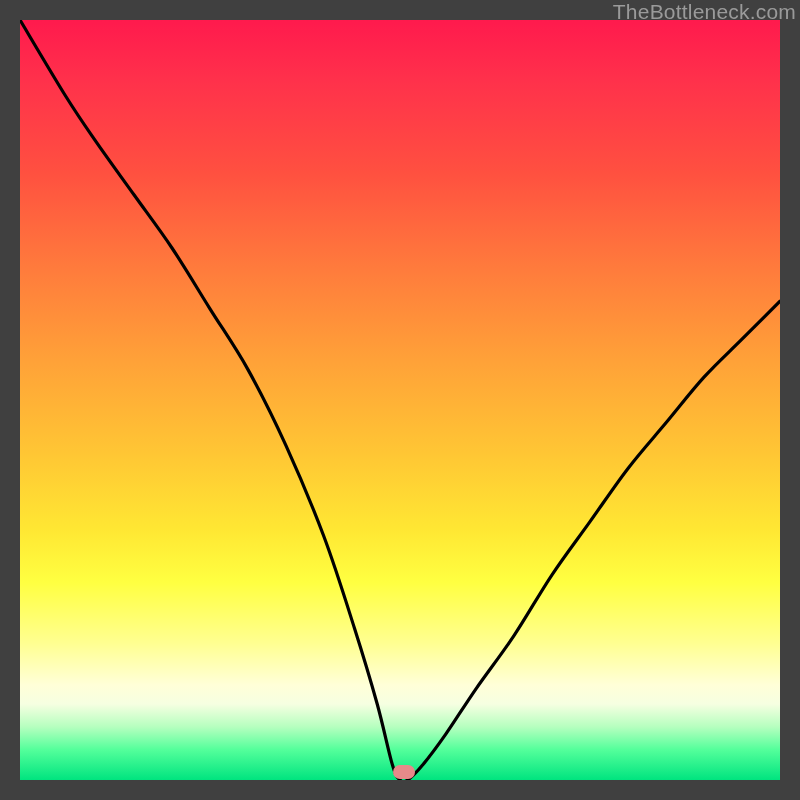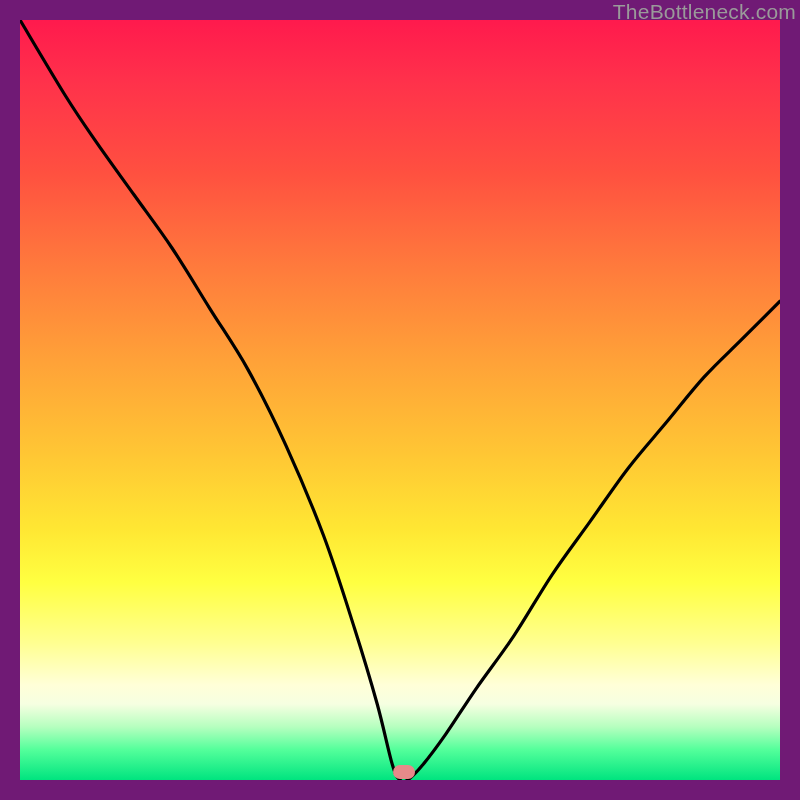--- a/index.html
+++ b/index.html
@@ -8,21 +8,21 @@
     width: 800px;
     height: 800px;
     background: #000;
     overflow: hidden;
     font-family: Arial, Helvetica, sans-serif;
   }
   .frame {
     position: relative;
     width: 800px;
     height: 800px;
-    background: #701a75;
+    background: #404040;
   }
   .plot-area {
     position: absolute;
     left: 20px;
     top: 20px;
     width: 760px;
     height: 760px;
     background: linear-gradient(
       to bottom,
       #ff1a4d 0%,

